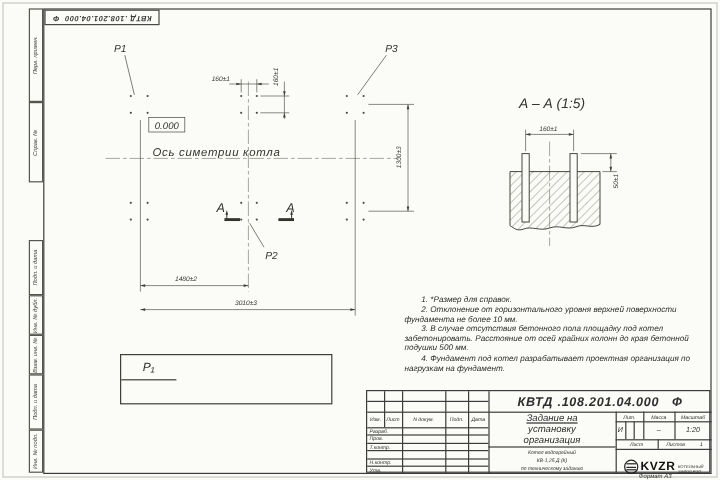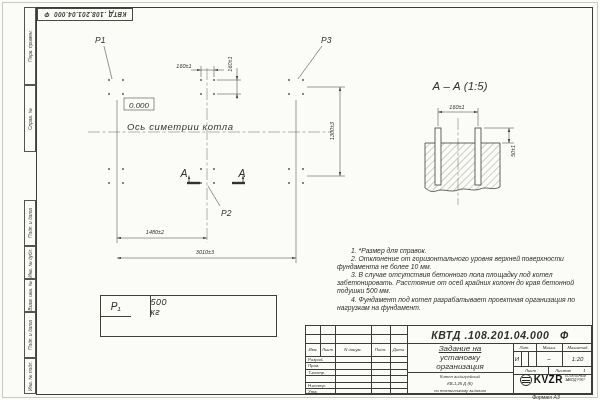--- a/index.html
+++ b/index.html
@@ -10,42 +10,42 @@
   .vcell{position:absolute;left:24px;width:12px;border:0.8px solid #55554f;box-sizing:border-box;}
   .vcell span{position:absolute;left:50%;top:50%;transform:translate(-50%,-50%) rotate(-90deg);
               white-space:nowrap;font-size:4.8px;font-style:italic;color:#44443f;}
   .flipnum{position:absolute;left:37px;top:8px;width:96px;height:13px;border:0.8px solid #4a4a44;
            display:flex;align-items:center;justify-content:center;box-sizing:border-box;}
   .flipnum span{transform:rotate(180deg);font-size:6.4px;font-style:italic;font-weight:bold;
                 white-space:pre;letter-spacing:.4px;color:#3a3a35;}
   svg text{font-family:"Liberation Sans","DejaVu Sans",sans-serif;font-style:italic;fill:#33332e;}
   
   .loads{position:absolute;left:100px;top:295px;width:177px;height:42px;border:1px solid #3f3f3a;
-         box-sizing:border-box;display:grid;grid-template-columns:1fr 1fr 1fr 1fr;grid-template-rows:21px 1fr;gap:19px;}
+         box-sizing:border-box;display:grid;grid-template-columns:1fr 1fr 1fr;grid-template-rows:21px 1fr;gap:19px;}
   .loads div{display:flex;align-items:center;justify-content:center;font-style:italic;
              border-left:1px solid #3f3f3a;box-sizing:border-box;}
   .loads div:nth-child(3n+1){border-left:none;}
   .loads .hd{border-bottom:1px solid #3f3f3a;font-size:10px;}
   .loads .vl{font-size:9px;letter-spacing:.5px;}
   
   .notes{position:absolute;left:337px;top:247px;width:253px;font-size:6.8px;line-height:8.1px;
          font-style:italic;color:#2b2b27;}
   .notes p{margin:0;text-indent:14px;}
   
   .tb{position:absolute;left:305px;top:325px;width:287px;height:69px;border:1.2px solid #3c3c3c;
       box-sizing:border-box;}
   .tb .ln{position:absolute;background:#3c3c3c;}
   .tb .txt{position:absolute;display:flex;align-items:center;justify-content:center;
            font-style:italic;text-align:center;}
   .docnum{left:101px;top:0;width:186px;height:17px;font-size:10.5px;font-weight:bold;
           letter-spacing:.6px;white-space:pre;}
   .small{font-size:4.3px;}
   .rowlbl{justify-content:flex-start !important;padding-left:2px;}
   .logo{position:absolute;left:207px;top:48px;width:80px;height:21px;display:flex;
-        align-items:flex-start;justify-content:center;gap:2px;}
+        align-items:flex-end;justify-content:center;gap:2px;}
   .logo .ic{width:10px;height:10px;border:1.6px solid #222;border-radius:50%;position:relative;flex:0 0 auto;}
   .logo .ic i{position:absolute;left:1px;right:1px;height:1.2px;background:#222;}
   .logo .ic i:nth-child(1){top:2px;} .logo .ic i:nth-child(2){top:4.5px;} .logo .ic i:nth-child(3){top:7px;}
   .logo b{font-size:10px;letter-spacing:.5px;font-style:normal;color:#111;}
   .logo .cap{font-size:3.4px;line-height:4px;text-align:left;font-style:italic;}
   .fmt{position:absolute;left:500px;top:393px;width:92px;height:7px;display:flex;align-items:center;
        justify-content:center;font-size:5px;font-style:italic;}
 </style>
 </head>
 <body>
@@ -193,21 +193,20 @@
     <text x="205" y="254" font-size="5.5" text-anchor="middle">3010±3</text>
     <text x="184" y="177" font-size="10.5" text-anchor="middle">А</text>
     <text x="242" y="177" font-size="10.5" text-anchor="middle">А</text>
     <text x="460" y="90" font-size="11.5" text-anchor="middle">А – А (1:5)</text>
     <text x="457" y="109" font-size="5.5" text-anchor="middle">160±1</text>
     <text x="515" y="151" font-size="5.5" text-anchor="middle" transform="rotate(-90 515 151)">50±1</text>
   </svg>
 
   <div class="loads">
     <div class="hd">P₁</div>
-    <div class="vl">500 кг</div>
   </div>
 
   <div class="notes">
     <p>1. *Размер для справок.</p>
     <p>2. Отклонение от горизонтального уровня верхней поверхности фундамента не более 10 мм.</p>
     <p>3. В случае отсутствия бетонного пола площадку под котел забетонировать. Расстояние от осей крайних колонн до края бетонной подушки 500 мм.</p>
     <p>4. Фундамент под котел разрабатывает проектная организация по нагрузкам на фундамент.</p>
   </div>
 
   <div class="tb">

